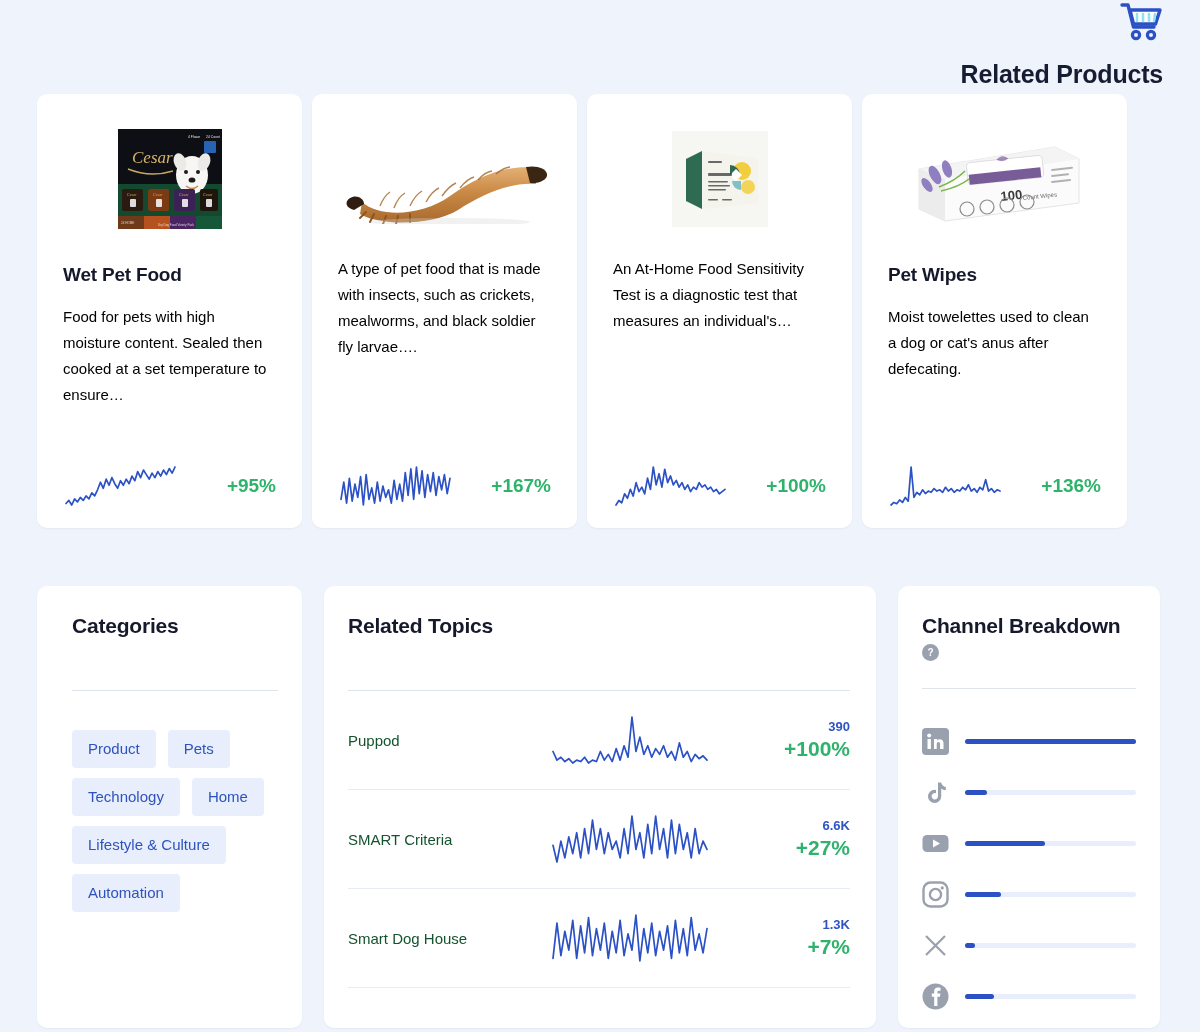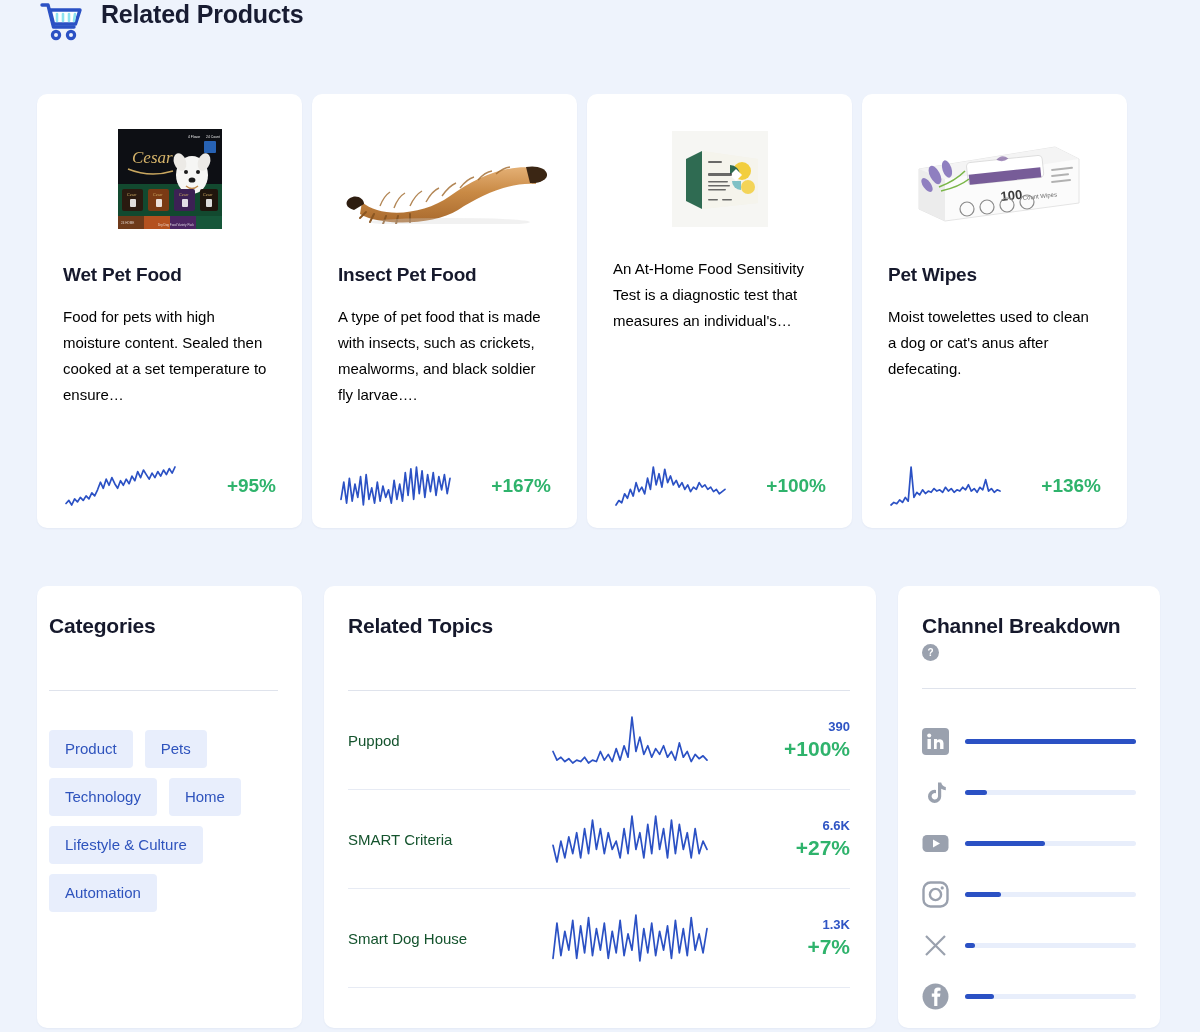--- a/index.html
+++ b/index.html
@@ -5,21 +5,21 @@
   * { box-sizing: border-box; margin: 0; padding: 0; }
   html, body {
     width: 1200px; height: 1032px;
     background: #eef3fc;
     font-family: "Liberation Sans", sans-serif;
     overflow: hidden;
   }
   .page { position: relative; width: 1200px; height: 1032px; padding: 0 37px; }
 
   
-  .header { display: flex; align-items: flex-start; gap: 18px; height: 94px; padding-left: 2px; }
+  .header { display: flex; align-items: flex-end; gap: 18px; height: 94px; padding-left: 2px; flex-direction: column; }
   .cart-icon { width: 44px; height: 42px; flex: none; }
   .header-title {
     font-size: 25px; font-weight: 700; color: #181c32; letter-spacing: -0.2px;
   }
 
   
   .product-row { display: flex; gap: 10px; }
   .product-card {
     width: 265px; height: 434px; background: #fff; border-radius: 10px;
     padding: 24px 26px 20px 26px; display: flex; flex-direction: column;
@@ -38,21 +38,21 @@
   .spark { width: 115px; height: 44px; }
   .spark-wide { width: 160px; height: 52px; }
   .pct { font-size: 19px; font-weight: 700; color: #2fb36c; white-space: nowrap; }
 
   
   .bottom-row { display: flex; gap: 22px; margin-top: 58px; }
   .panel { background: #fff; border-radius: 10px; box-shadow: 0 1px 2px rgba(40,60,120,0.05); }
   .panel-title { font-size: 21px; font-weight: 700; color: #16192c; letter-spacing: -0.2px; }
   .divider { height: 1px; background: #dfe3ec; }
 
-  .cat-panel { width: 265px; padding: 28px 24px 0 12px; height: 442px; }
+  .cat-panel { width: 265px; padding: 28px 24px 0 35px; height: 442px; }
   .cat-panel .divider { margin: 52px 0 0 0; }
   .tags { display: flex; flex-wrap: wrap; gap: 10px 12px; margin-top: 39px; }
   .tag {
     background: #e8eefc; color: #2e53bd; border-radius: 4px;
     padding: 11px 16px; font-size: 15px; font-weight: 500; line-height: 16px;
   }
 
   .topics-panel { width: 552px; padding: 28px 26px 0 24px; height: 442px; }
   .topics-panel .divider { margin: 52px 0 0 0; }
   .topic-row {
@@ -184,21 +184,20 @@
           <g stroke="#8a5622" stroke-width="2" stroke-linecap="round">
             <path d="M34 80 l-4 8"></path>
               <path d="M46 82 l-3 8"></path>
               <path d="M58 82 l-2 8"></path>
             <path d="M70 80 l0 8"></path>
               <path d="M26 78 l-6 6"></path>
           </g>
           <ellipse cx="110" cy="88" rx="80" ry="4" fill="#d8d8d8" opacity="0.35"></ellipse>
         </svg>
       </div>
-      <div class="product-title">Insect Pet Food</div>
       <div class="product-desc">A type of pet food that is made with insects, such as crickets, mealworms, and black soldier fly larvae….</div>
       <div class="card-stats">
         <svg class="spark" viewBox="0 0 115 44" preserveAspectRatio="none">
             <polyline points="3.00,35.30 5.79,18.20 8.59,39.10 11.38,14.40 14.18,37.20 16.97,20.10 19.77,33.40 22.56,12.50 25.36,41.00 28.15,10.60 30.95,35.30 33.74,23.90 36.54,39.10 39.33,18.20 42.13,37.20 44.92,22.00 47.72,33.40 50.51,25.80 53.31,39.10 56.10,16.30 58.90,35.30 61.69,20.10 64.49,37.20 67.28,8.70 70.08,31.50 72.87,4.90 75.67,35.30 78.46,3.00 81.26,29.60 84.05,6.80 86.85,33.40 89.64,10.60 92.44,27.70 95.23,8.70 98.03,31.50 100.82,12.50 103.62,25.80 106.41,10.60 109.21,29.60 112.00,14.40" fill="none" stroke="#2b51c4" stroke-width="1.7" stroke-linejoin="round" stroke-linecap="round" vector-effect="non-scaling-stroke"></polyline>
           </svg>
         <div class="pct">+167%</div>
       </div>
     </div>
 
     <div class="product-card">

